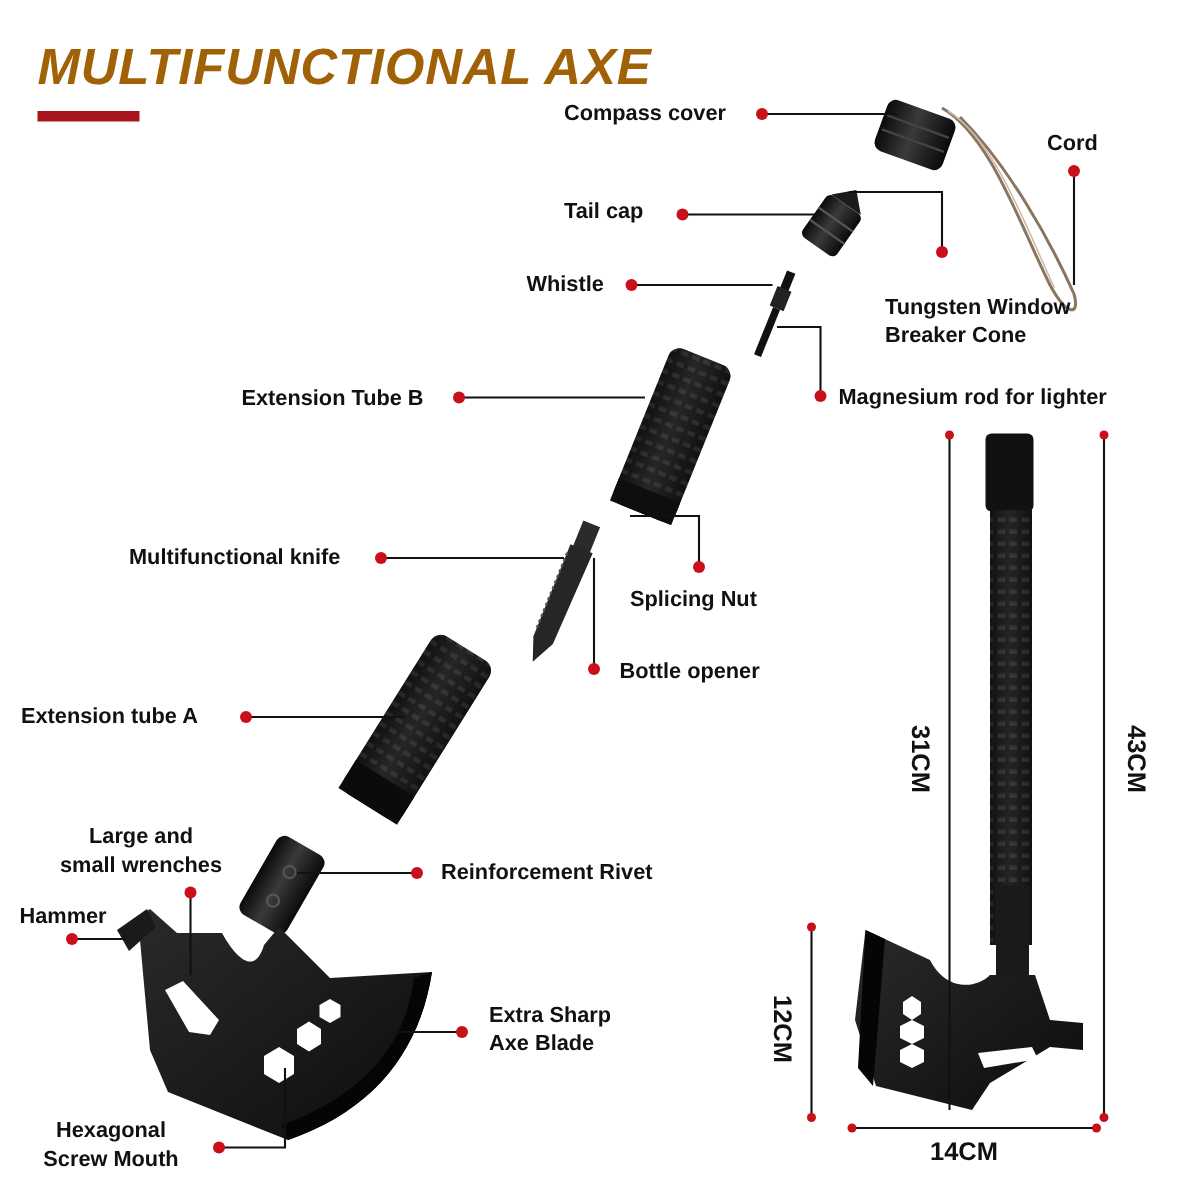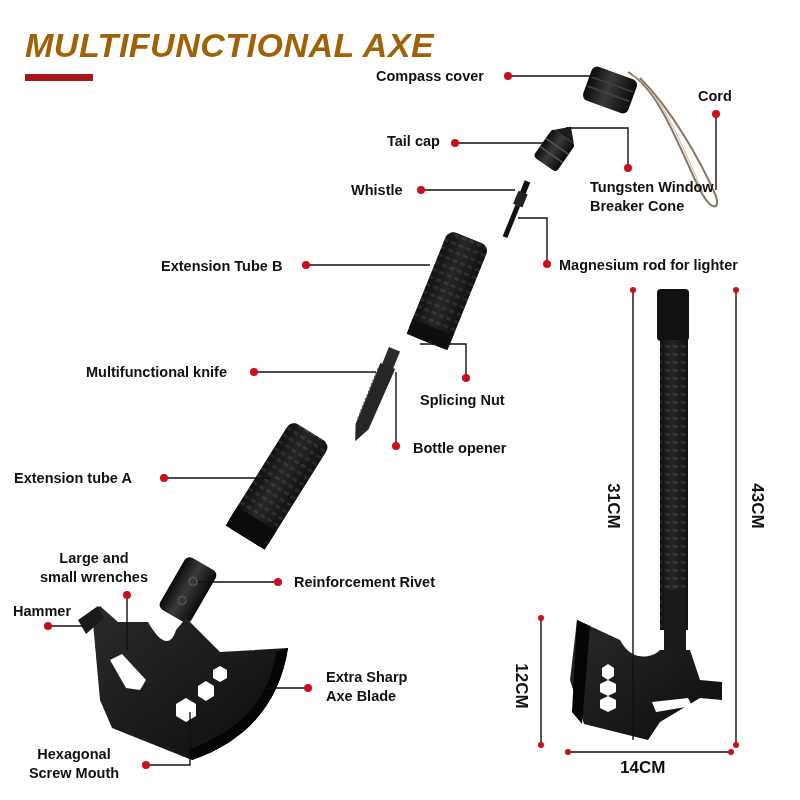--- a/index.html
+++ b/index.html
@@ -168,22 +168,22 @@
     <circle cx="541" cy="618" r="3"></circle>
     <circle cx="541" cy="745" r="3"></circle>
     <circle cx="568" cy="752" r="3"></circle>
     <circle cx="731" cy="752" r="3"></circle>
     <circle cx="736" cy="745" r="3"></circle>
   </g>
 </svg>
 
 <div class="label" style="left:376px; top:67px;">Compass cover</div>
 <div class="label" style="left:698px; top:87px;">Cord</div>
-<div class="label" style="left:387px; top:132px;">Tail cap</div>
-<div class="label" style="left:590px; top:178px;">
+<div class="label" style="left:376px; top:132px;">Tail cap</div>
+<div class="label" style="left:590px; top:196px;">
   <div>Tungsten Window</div>
   <div>Breaker Cone</div>
 </div>
 <div class="label" style="left:351px; top:181px;text-align:center;">Whistle</div>
 <div class="label" style="left:161px; top:257px;text-align:center;">Extension Tube B</div>
 <div class="label" style="left:559px; top:256px;">Magnesium rod for lighter</div>
 <div class="label" style="left:86px; top:363px;">Multifunctional knife</div>
 <div class="label" style="left:420px; top:391px;">Splicing Nut</div>
 <div class="label" style="left:413px; top:439px;">Bottle opener</div>
 <div class="label" style="left:14px; top:469px;">Extension tube A</div>

